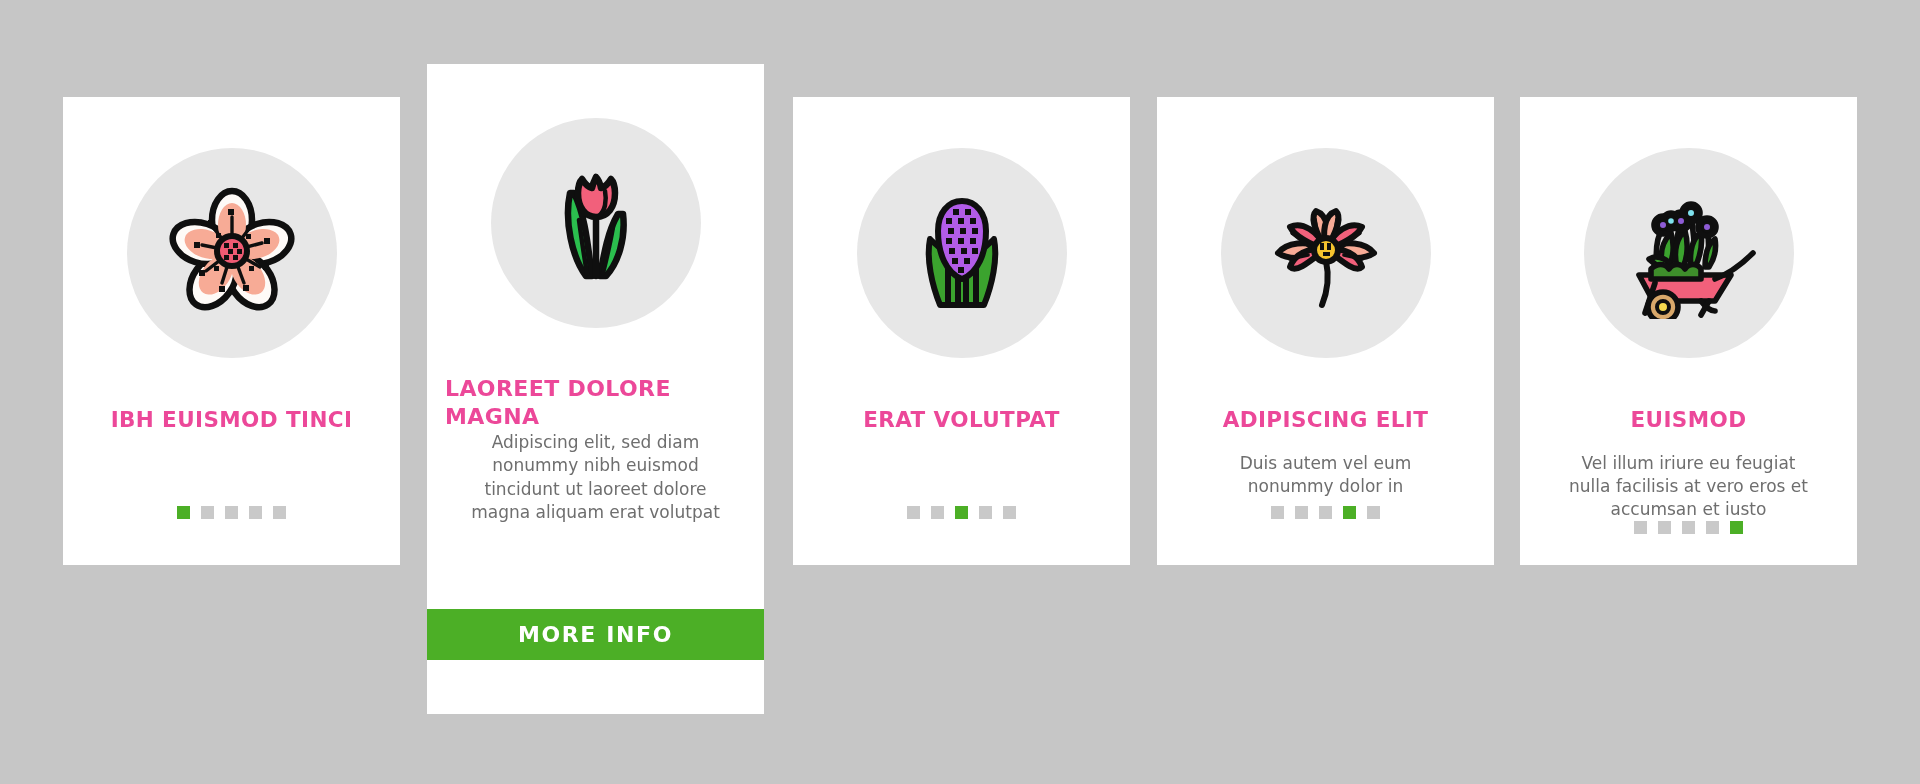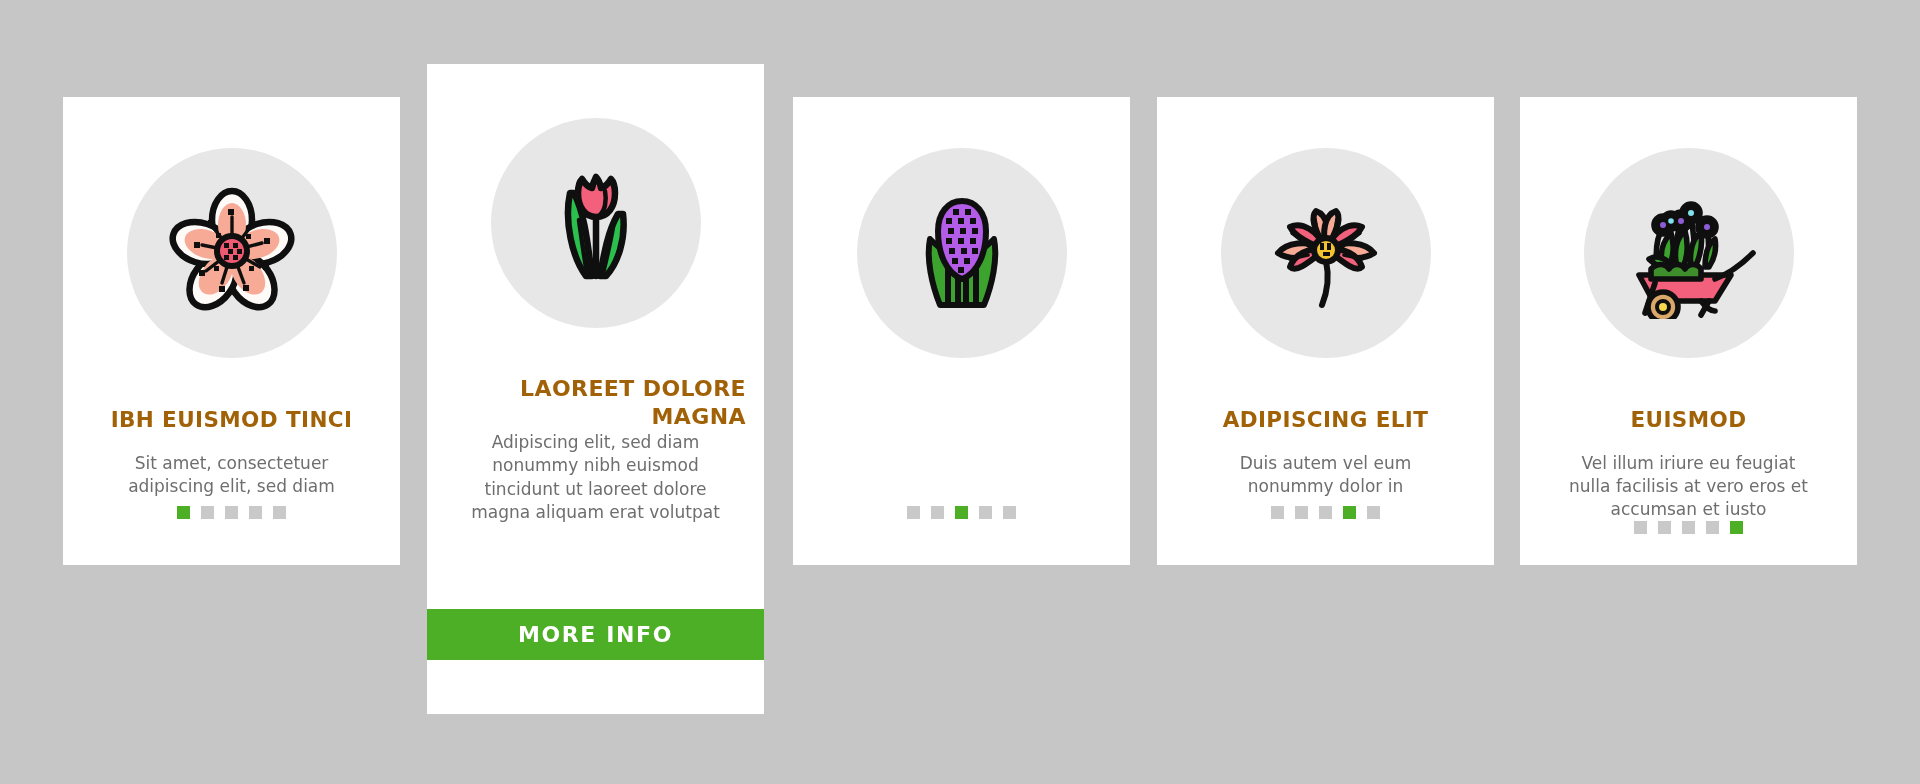--- a/index.html
+++ b/index.html
@@ -64,25 +64,25 @@
     justify-content: center;
     flex: 0 0 auto;
   }
   .card.std .icon-circle { margin-top: 51px; }
   .card.featured .icon-circle { margin-top: 54px; }
 
   .icon-circle svg { display: block; }
 
   
   .card-title {
-    color: #a16207;
+    color: #ec4899;
     font-weight: bold;
     font-size: 21.5px;
     letter-spacing: 0.4px;
-    text-align: right;
+    text-align: left;
     line-height: 1.28;
     padding: 0 18px;
     text-transform: uppercase;
   }
   .card.std .card-title { margin-top: 48px; }
   .card.featured .card-title { margin-top: 47px; font-size: 22px; }
 
   .card-body {
     color: #6e6e6e;
     font-size: 17px;
@@ -186,21 +186,20 @@
               <rect x="67" y="56" width="5" height="5"></rect>
             <rect x="62" y="62" width="5" height="5"></rect>
               <rect x="71" y="62" width="5" height="5"></rect>
             <rect x="58" y="68" width="5" height="5"></rect>
               <rect x="67" y="68" width="5" height="5"></rect>
           </g>
         </svg>
       </span>
     </div>
     <h2 class="card-title">IBH EUISMOD TINCI</h2>
-    <p class="card-body">Sit amet, consectetuer adipiscing elit, sed diam</p>
     <div class="dots">
       <span class="dot active"></span>
       <span class="dot"></span>
       <span class="dot"></span>
       <span class="dot"></span>
       <span class="dot"></span>
     </div>
   </div>
 
   <div class="card featured card-2">
@@ -264,20 +263,21 @@
             <rect x="53" y="61" width="6" height="6"></rect>
               <rect x="65" y="61" width="6" height="6"></rect>
               <rect x="76" y="61" width="6" height="6"></rect>
             <rect x="56" y="71" width="6" height="6"></rect>
               <rect x="68" y="71" width="6" height="6"></rect>
             <rect x="62" y="80" width="6" height="6"></rect>
           </g>
         </svg>
       </span>
     </div>
+    <h2 class="card-title">ERAT VOLUTPAT</h2>
     <div class="dots">
       <span class="dot"></span>
       <span class="dot"></span>
       <span class="dot active"></span>
       <span class="dot"></span>
       <span class="dot"></span>
     </div>
   </div>
 
   <div class="card std card-4">

